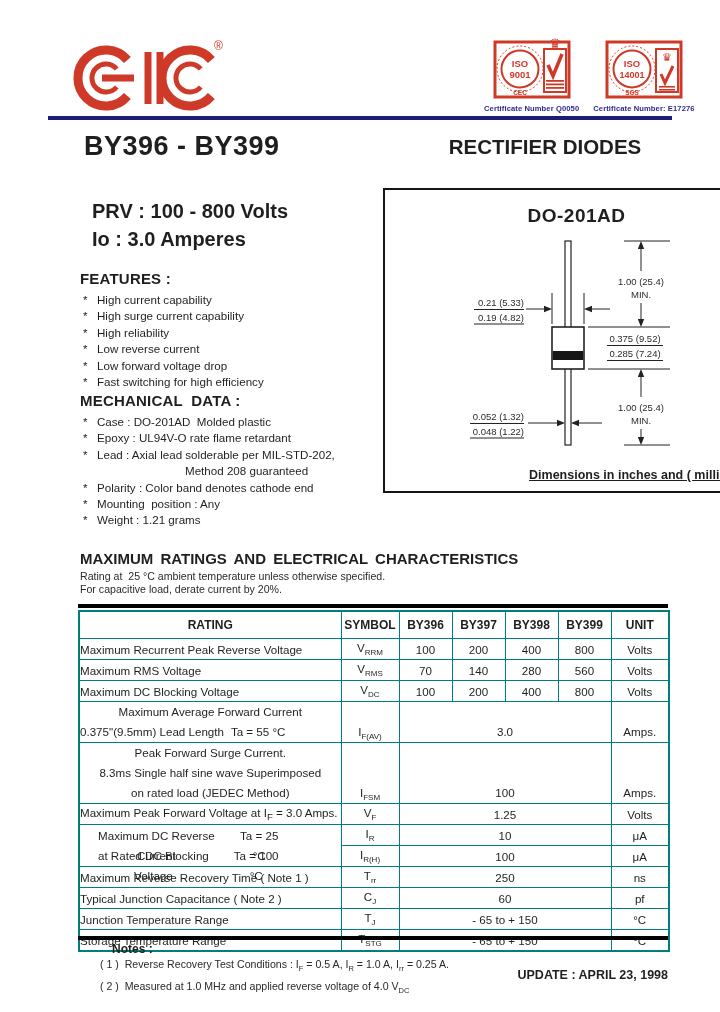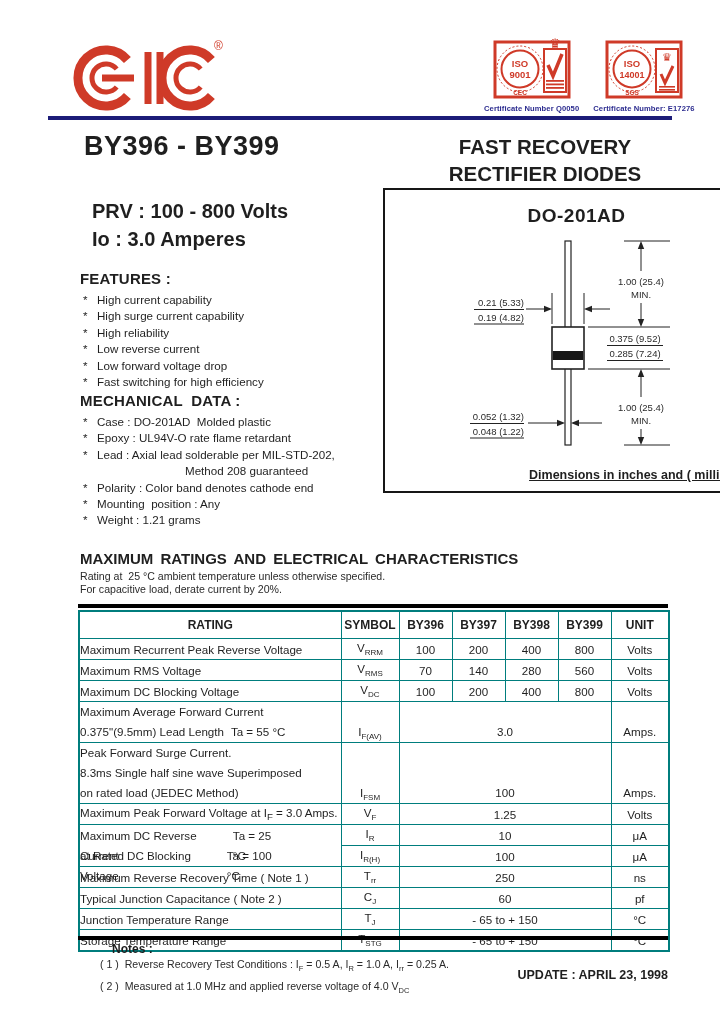--- a/index.html
+++ b/index.html
@@ -52,21 +52,21 @@
 
   
   #ratings-table { position:absolute; left:78px; top:610px; width:590px; border-collapse:collapse;
                    border:2.5px solid #007d7d; font-size:11.6px; color:#1f1f1f; table-layout:fixed; }
   #ratings-table th, #ratings-table td { border:1.2px solid #007d7d; padding:0; }
   #ratings-table th { font-size:12px; font-weight:bold; height:26px; text-align:center; }
   td.rating-cell { text-align:left; padding-left:7px; }
   tr.h20 td { height:20px; }
   td.sym, td.val, td.unit { text-align:center; }
   td.sym sub { font-size:8px; }
-  .cell-line { height:20px; line-height:20px; }
+  .cell-line { height:20px; line-height:20px;text-align:center; }
   .flexline { display:flex; justify-content:space-between; padding-right:55px; }
   td.vb { vertical-align:bottom; }
   td.vb > div, td.vb { padding-bottom:0px; }
 
   
   #notes { position:absolute; left:80px; top:942px; }
   #notes-heading { font-size:12px; font-weight:bold;padding-left:32px; }
   .note-line { font-size:10.6px; line-height:16.5px; padding-left:20px; color:#2a2a2a; }
   .note-line sub { font-size:7.5px; }
   #update { position:absolute; right:52px; top:968px; font-size:12.5px; font-weight:bold; }
@@ -124,21 +124,20 @@
         <rect x="54" y="53" width="16" height="1.6" fill="#cf3a28"></rect>
       </svg>
       <div class="cert-text">Certificate Number: E17276</div>
     </div>
   </div>
 
   <div id="navy-rule"></div>
 
   <div id="part-title">BY396 - BY399</div>
   <div id="product-title">
-    <div>FAST RECOVERY</div>
     <div>RECTIFIER DIODES</div>
   </div>
 
   <div id="summary">
     <div>PRV : 100 - 800 Volts</div>
     <div>Io : 3.0 Amperes</div>
   </div>
 
   <div id="features">
     <div class="section-head">FEATURES :</div>

